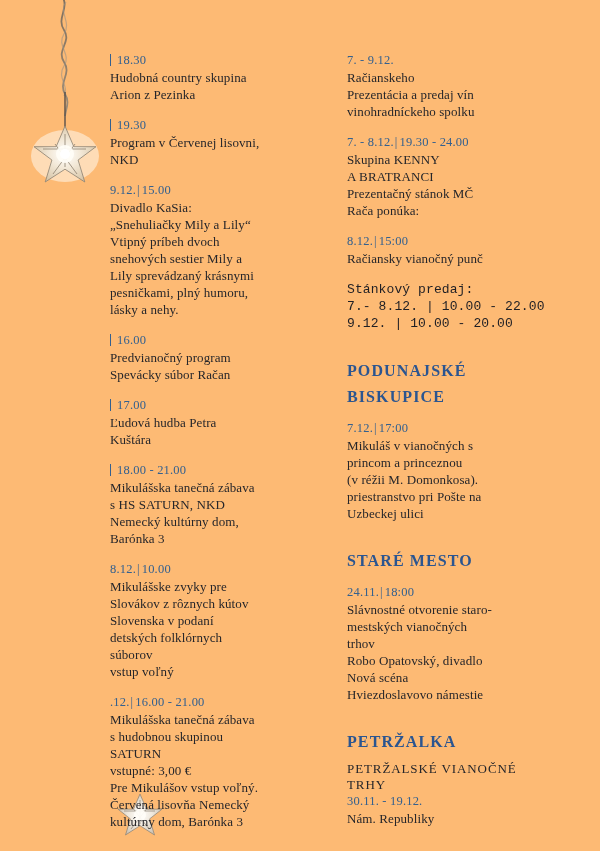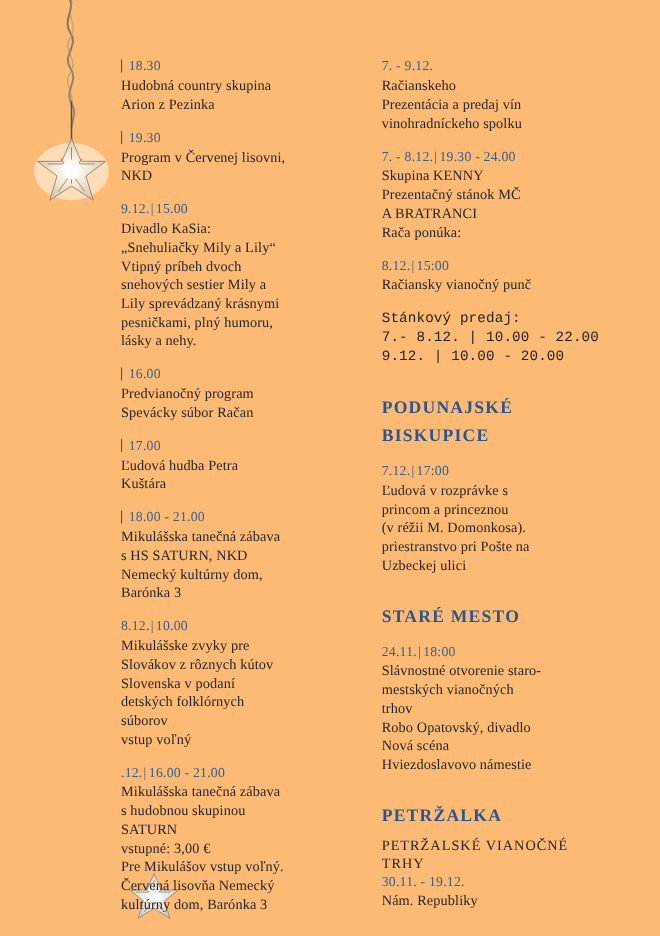--- a/index.html
+++ b/index.html
@@ -251,40 +251,40 @@
   <div class="col col-right" id="right-col">
       <div class="block">
         <div class="marker"><span>7. - 9.12.</span></div>
         <div class="line">Račianskeho</div>
         <div class="line">Prezentácia a predaj vín</div>
         <div class="line">vinohradníckeho spolku</div>
       </div>
       <div class="block">
         <div class="marker"><span>7. - 8.12.</span><span class="bar">|</span><span>19.30 - 24.00</span></div>
         <div class="line">Skupina KENNY</div>
+        <div class="line">A BRATRANCI</div>
         <div class="line">Prezentačný stánok MČ</div>
-        <div class="line">A BRATRANCI</div>
         <div class="line">Rača ponúka:</div>
       </div>
       <div class="block">
         <div class="marker"><span>8.12.</span><span class="bar">|</span><span>15:00</span></div>
         <div class="line">Račiansky vianočný punč</div>
       </div>
       <div class="block">
         <div class="line dark">Stánkový predaj:</div>
         <div class="line dark">7.- 8.12. | 10.00 - 22.00</div>
         <div class="line dark">9.12. | 10.00 - 20.00</div>
       </div>
       <div class="district">
         <span class="ln">PODUNAJSKÉ</span>
         <span class="ln">BISKUPICE</span>
       </div>
       <div class="block">
         <div class="marker"><span>7.12.</span><span class="bar">|</span><span>17:00</span></div>
-        <div class="line">Ľudová v rozprávke s</div>
+        <div class="line">Mikuláš v vianočných s</div>
         <div class="line">princom a princeznou</div>
         <div class="line">(v réžii M. Domonkosa).</div>
         <div class="line">priestranstvo pri Pošte na</div>
         <div class="line">Uzbeckej ulici</div>
       </div>
       <div class="district">
         <span class="ln">STARÉ MESTO</span>
       </div>
       <div class="block">
         <div class="marker"><span>24.11.</span><span class="bar">|</span><span>18:00</span></div>

